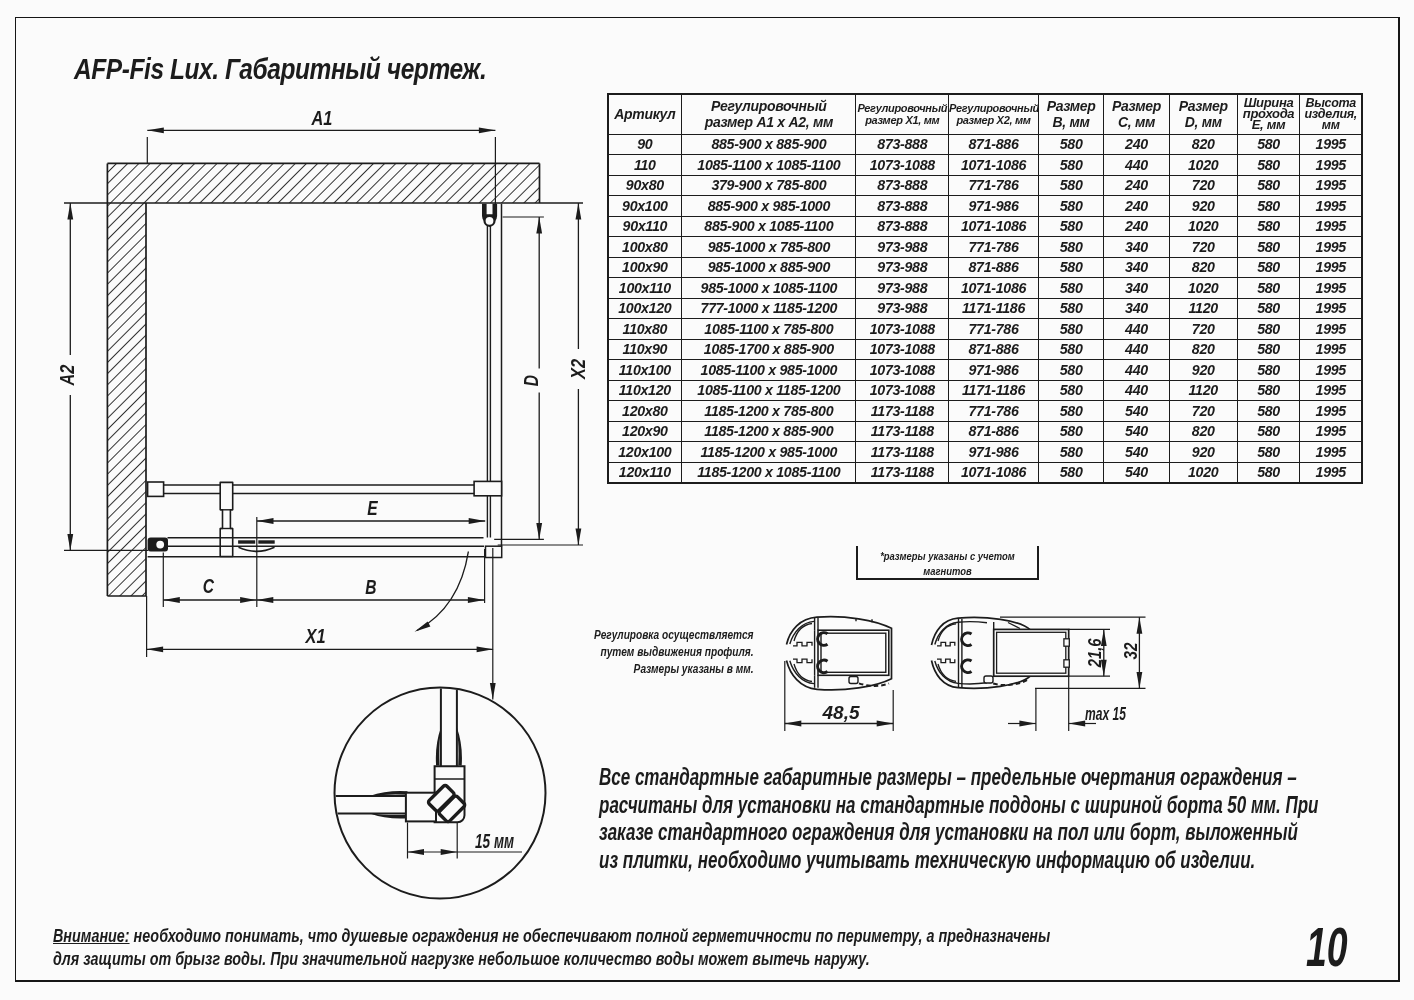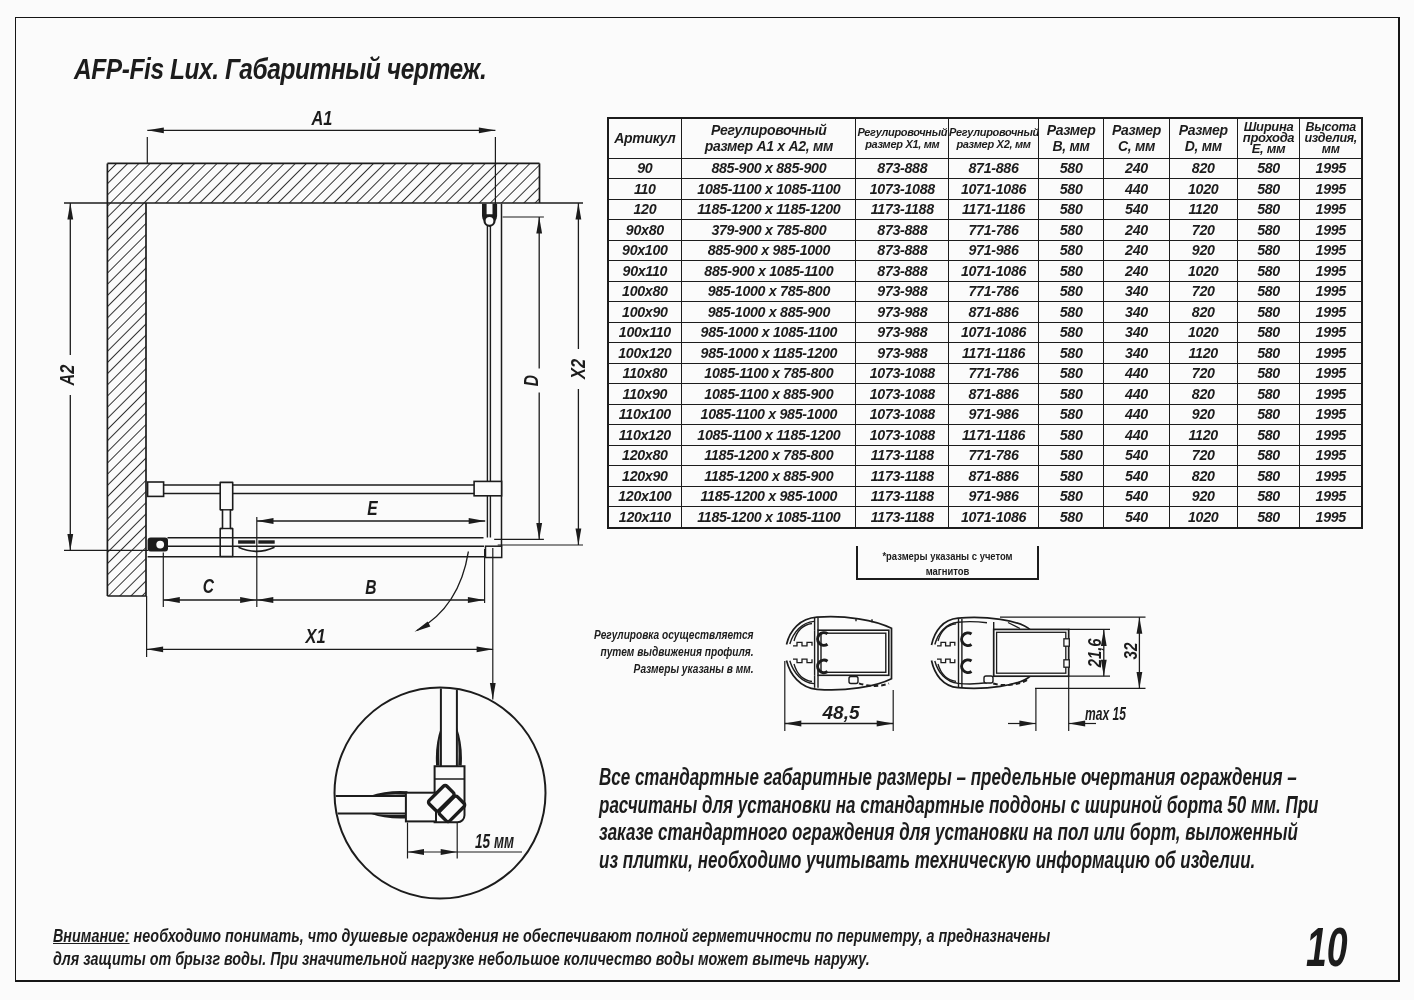--- a/index.html
+++ b/index.html
@@ -3,26 +3,26 @@
 html,body{margin:0;padding:0;}
 body{width:1414px;height:1000px;position:relative;background:#fbfbfb;
  font-family:"Liberation Sans",sans-serif;color:#1c1c1c;overflow:hidden;}
 .frame{position:absolute;left:15px;top:17px;width:1382px;height:962px;
  border-style:solid;border-color:#161616;border-width:1.5px 2.8px 2.8px 1.5px;}
 .title{position:absolute;left:74px;top:53px;font-size:29px;font-weight:bold;font-style:italic;
  letter-spacing:-0.5px;white-space:nowrap;transform:scaleX(0.845);transform-origin:left top;}
 table{position:absolute;left:606.5px;top:93px;border-collapse:collapse;table-layout:fixed;
  width:753px;font-style:italic;font-weight:bold;text-align:center;}
 table,th,td{border:1.4px solid #1c1c1c;}
-table{border-width:2.6px;margin-top:24px;}
+table{border-width:2.6px;}
 th{height:38.6px;font-weight:bold;line-height:1.16;padding:0;vertical-align:middle;letter-spacing:-0.3px;}
 th.sm{line-height:10.6px;}
 td{height:19.5px;font-size:14.2px;padding:0;letter-spacing:-0.3px;white-space:nowrap;}
 .fnote{position:absolute;left:856px;top:545.8px;width:179px;height:29px;
- border:2px solid #1c1c1c;border-top:none;font-size:11.5px;font-weight:bold;
+ border:2px solid #1c1c1c;border-top:none;font-size:11.5px;font-style:italic;font-weight:bold;
  text-align:center;line-height:1.3;padding-top:3px;}
 .fnote>div{transform:scaleX(0.82);transform-origin:50% 0;white-space:nowrap;}
 .reg{position:absolute;right:660.5px;top:626px;text-align:right;white-space:nowrap;
  font-size:13px;font-style:italic;font-weight:bold;line-height:17px;transform:scaleX(0.78);transform-origin:right top;}
 .para{position:absolute;left:599px;top:763px;font-size:24px;font-style:italic;font-weight:bold;
  line-height:27.7px;white-space:nowrap;transform:scaleX(0.708);transform-origin:left top;}
 .warn{position:absolute;left:53px;top:924px;font-size:19px;font-style:italic;font-weight:bold;
  line-height:23px;white-space:nowrap;transform:scaleX(0.755);transform-origin:left top;}
 .pageno{position:absolute;left:1306px;top:915px;font-size:55px;font-style:italic;font-weight:bold;
  transform:scaleX(0.68);transform-origin:left top;}
@@ -290,31 +290,20 @@
         <td>1085-1100 х 1085-1100</td>
         <td>1073-1088</td>
         <td>1071-1086</td>
         <td>580</td>
         <td>440</td>
         <td>1020</td>
         <td>580</td>
         <td>1995</td>
       </tr>
       <tr>
-        <td>120</td>
-        <td>1185-1200 х 1185-1200</td>
-        <td>1173-1188</td>
-        <td>1171-1186</td>
-        <td>580</td>
-        <td>540</td>
-        <td>1120</td>
-        <td>580</td>
-        <td>1995</td>
-      </tr>
-      <tr>
         <td>90х80</td>
         <td>379-900 х 785-800</td>
         <td>873-888</td>
         <td>771-786</td>
         <td>580</td>
         <td>240</td>
         <td>720</td>
         <td>580</td>
         <td>1995</td>
       </tr>
@@ -368,21 +357,21 @@
         <td>973-988</td>
         <td>1071-1086</td>
         <td>580</td>
         <td>340</td>
         <td>1020</td>
         <td>580</td>
         <td>1995</td>
       </tr>
       <tr>
         <td>100х120</td>
-        <td>985-1000 х 1185-1200</td>
+        <td>777-1000 х 1185-1200</td>
         <td>973-988</td>
         <td>1171-1186</td>
         <td>580</td>
         <td>340</td>
         <td>1120</td>
         <td>580</td>
         <td>1995</td>
       </tr>
       <tr>
         <td>110х80</td>
@@ -390,21 +379,21 @@
         <td>1073-1088</td>
         <td>771-786</td>
         <td>580</td>
         <td>440</td>
         <td>720</td>
         <td>580</td>
         <td>1995</td>
       </tr>
       <tr>
         <td>110х90</td>
-        <td>1085-1100 х 885-900</td>
+        <td>1085-1700 х 885-900</td>
         <td>1073-1088</td>
         <td>871-886</td>
         <td>580</td>
         <td>440</td>
         <td>820</td>
         <td>580</td>
         <td>1995</td>
       </tr>
       <tr>
         <td>110х100</td>

